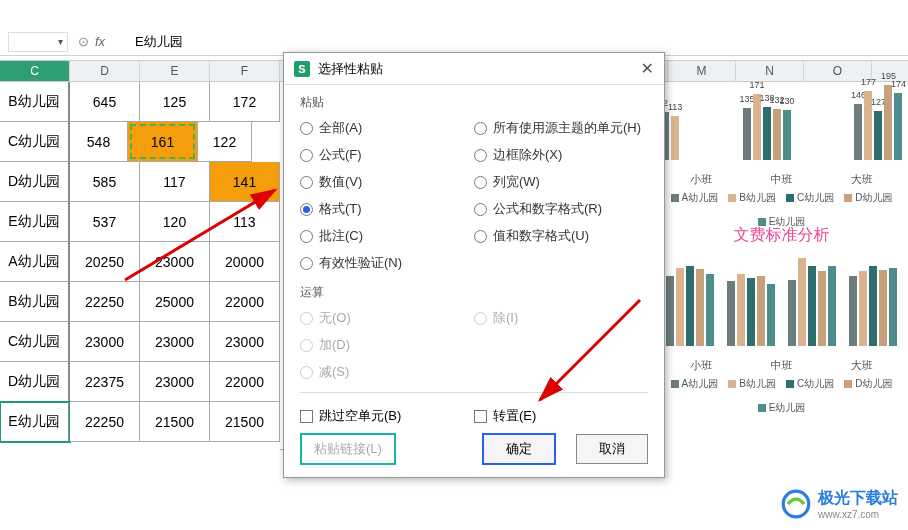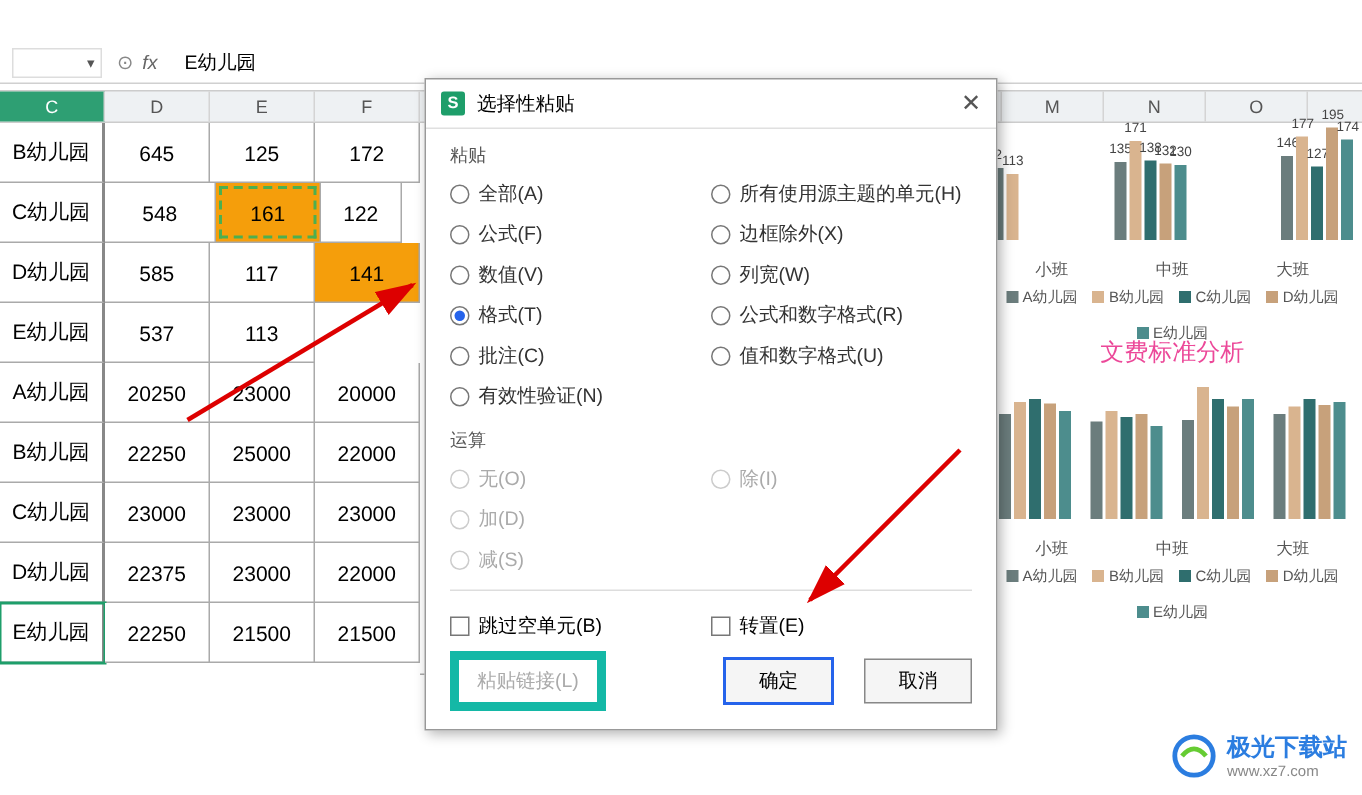--- a/index.html
+++ b/index.html
@@ -1,21 +1,21 @@
 <!DOCTYPE html>
 <html><head>
 <meta charset="utf-8">
 <style>
 * { box-sizing: border-box; margin: 0; padding: 0; font-family: "Microsoft YaHei", sans-serif; }
 body { width: 908px; height: 530px; background: #fff; position: relative; overflow: hidden; }
 
 .formula-bar { position: absolute; top: 28px; left: 0; right: 0; height: 28px; border-bottom: 1px solid #d0d0d0; display: flex; align-items: center; padding: 0 8px; background: #fff; }
 .namebox { width: 60px; height: 20px; border: 1px solid #ddd; font-size: 12px; display: flex; align-items: center; justify-content: flex-end; padding-right: 4px; color: #555; }
 .fx-icons { display: flex; margin: 0 10px; gap: 6px; color: #888; font-size: 13px; }
-.fx-label { font-style: italic; color: #666; margin-right: 8px; }
+.fx-label { font-style: italic; color: #666; margin-right: 20px; }
 .formula-text { font-size: 13px; }
 
 .col-headers { position: absolute; top: 60px; left: 0; right: 0; height: 22px; background: #eef1f3; border-top: 1px solid #ccc; border-bottom: 1px solid #ccc; display: flex; font-size: 12px; color: #555; }
 .col-h { border-right: 1px solid #d4d4d4; display: flex; align-items: center; justify-content: center; }
 .col-h.sel { background: #2e9f73; color: #fff; }
 
 .grid { position: absolute; top: 82px; left: 0; width: 280px; }
 .row { display: flex; height: 40px; }
 .cell { border-right: 1px solid #aaa; border-bottom: 1px solid #aaa; display: flex; align-items: center; justify-content: center; font-size: 14px; background: #fff; }
 .cell.thick-right { border-right: 2px solid #888; }
@@ -59,21 +59,21 @@
 .radio { display: flex; align-items: center; gap: 6px; font-size: 13px; color: #333; cursor: pointer; }
 .radio.dis { color: #aaa; cursor: default; }
 .rb { width: 13px; height: 13px; border: 1px solid #777; border-radius: 50%; display: flex; align-items: center; justify-content: center; }
 .rb.sel::after { content:""; width: 7px; height: 7px; background: #2563eb; border-radius: 50%; }
 .radio.dis .rb { border-color: #ccc; }
 .sep { height: 1px; background: #ddd; margin: 6px 0; }
 .chk-row { display: flex; padding: 8px 0; }
 .chk { display: flex; align-items: center; gap: 6px; flex: 1; font-size: 13px; }
 .cb { width: 13px; height: 13px; border: 1px solid #777; }
 .dlg-btns { display: flex; justify-content: flex-end; gap: 10px; align-items: center; }
-.link-btn { color: #aaa; font-size: 13px; border: 6px solid #14b8a6; padding: 5px 12px; margin-right: auto; }
+.link-btn { color: #aaa; font-size: 13px; border: 2px solid #14b8a6; padding: 5px 12px; margin-right: auto; }
 .btn { padding: 5px 22px; font-size: 13px; border: 1px solid #888; background: #f5f5f5; cursor: pointer; margin-left: 10px; }
 .btn.primary { border: 2px solid #2563eb; }
 
 .arrow { position: absolute; pointer-events: none; }
 .arrow svg { overflow: visible; }
 
 .watermark { position: absolute; bottom: 10px; right: 10px; display: flex; align-items: center; gap: 6px; }
 .wm-icon { width: 32px; height: 32px; }
 .wm-text { font-size: 16px; color: #2b7de0; font-weight: bold; }
 .wm-text small { display: block; font-size: 10px; color: #888; font-weight: normal; }
@@ -110,33 +110,34 @@
 
 <div class="grid">
   <div class="row">
     <div class="cell label thick-right" style="width:70px">B幼儿园</div>
     <div class="cell" style="width:70px">645</div>
     <div class="cell" style="width:70px">125</div>
     <div class="cell" style="width:70px">172</div>
   </div>
   <div class="row">
     <div class="cell label thick-right" style="width:70px">C幼儿园</div>
-    <div class="cell" style="width:74px">548</div>
+    <div class="cell" style="width:58px">548</div>
     <div class="cell hl-dash" style="width:70px">161</div>
     <div class="cell" style="width:54px">122</div>
   </div>
   <div class="row">
     <div class="cell label thick-right" style="width:70px">D幼儿园</div>
     <div class="cell" style="width:70px">585</div>
     <div class="cell" style="width:70px">117</div>
     <div class="cell hl-orange" style="width:70px">141</div>
   </div>
   <div class="row">
     <div class="cell label thick-right" style="width:70px">E幼儿园</div>
     <div class="cell" style="width:70px">537</div>
+    <div class="cell" style="width:70px">120</div>
     <div class="cell" style="width:70px">113</div>
   </div>
   <div class="row">
     <div class="cell label thick-right" style="width:70px">A幼儿园</div>
     <div class="cell" style="width:70px">20250</div>
     <div class="cell" style="width:70px">23000</div>
     <div class="cell" style="width:70px">20000</div>
   </div>
   <div class="row">
     <div class="cell label thick-right" style="width:70px">B幼儿园</div>

